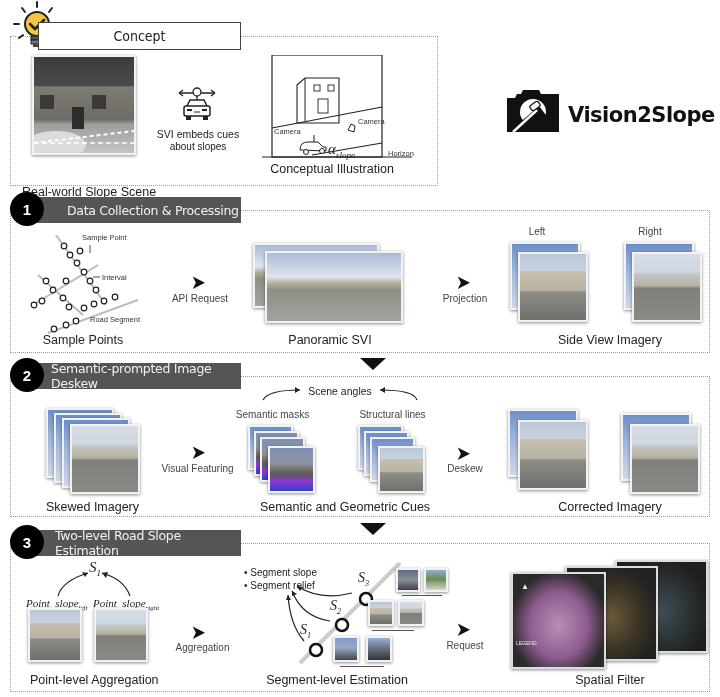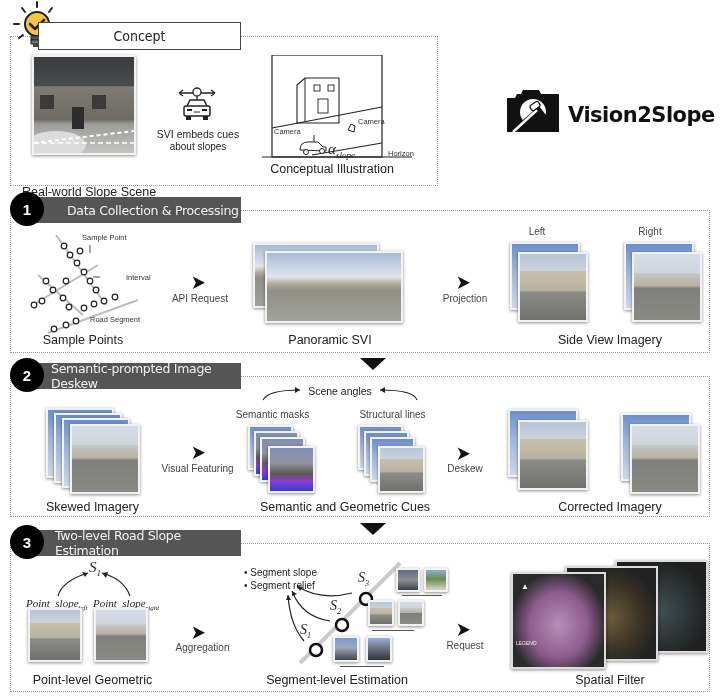--- a/index.html
+++ b/index.html
@@ -150,21 +150,21 @@
         <circle cx="76" cy="66" r="2.8"></circle>
         <circle cx="87" cy="62" r="2.8"></circle>
       <circle cx="48" cy="86" r="2.8"></circle>
         <circle cx="38" cy="90" r="2.8"></circle>
         <circle cx="26" cy="94" r="2.8"></circle>
     </g>
     <line x1="62" y1="10" x2="62" y2="18" stroke="#222" stroke-width="0.8"></line>
     <line x1="72" y1="42" x2="65" y2="42" stroke="#222" stroke-width="0.8"></line>
   </svg>
   <div class="tiny" style="left:54px;top:-2px;">Sample Point</div>
-  <div class="tiny" style="left:74px;top:38px;margin-left:24px;">Interval</div>
+  <div class="tiny" style="left:74px;top:38px;">Interval</div>
   <div class="tiny" style="left:62px;top:80px;">Road Segment</div>
 </div>
 <div class="cap" style="left:28px;top:333px;width:110px;">Sample Points</div>
 
 <div class="chev" style="left:190px;top:272px;">➤</div>
 <div class="small" style="left:160px;top:293px;width:80px;">API Request</div>
 
 <div class="photo pano" style="left:253px;top:243px;width:126px;height:65px;"></div>
 <div class="photo pano" style="left:265px;top:251px;width:138px;height:72px;"></div>
 <div class="cap" style="left:265px;top:333px;width:130px;">Panoramic SVI</div>
@@ -245,21 +245,21 @@
   <span>S</span><sub style="font-size:9px;">1</sub>
 </div>
 <div class="abs math" style="left:26px;top:597px;font-size:11px;">
   <span>Point_slope</span><sub style="font-size:7px;">left</sub>
 </div>
 <div class="abs math" style="left:93px;top:597px;font-size:11px;">
   <span>Point_slope</span><sub style="font-size:7px;">right</sub>
 </div>
 <div class="photo street" style="left:28px;top:608px;width:54px;height:54px;"></div>
 <div class="photo street2" style="left:94px;top:608px;width:54px;height:54px;"></div>
-<div class="cap" style="left:30px;top:673px;width:125px;">Point-level Geometric</div>
+<div class="cap" style="left:30px;top:673px;width:125px;">Point-level Aggregation</div>
 
 <div class="chev" style="left:190px;top:622px;">➤</div>
 <div class="small" style="left:160px;top:642px;width:85px;">Aggregation</div>
 
 <div class="abs" style="left:244px;top:566px;font-size:10px;line-height:13px;color:#222;">
   <div>• <span>Segment slope</span></div>
   <div>• <span>Segment relief</span></div>
 </div>
 
 <div class="abs" style="left:280px;top:555px;width:140px;height:115px;">

